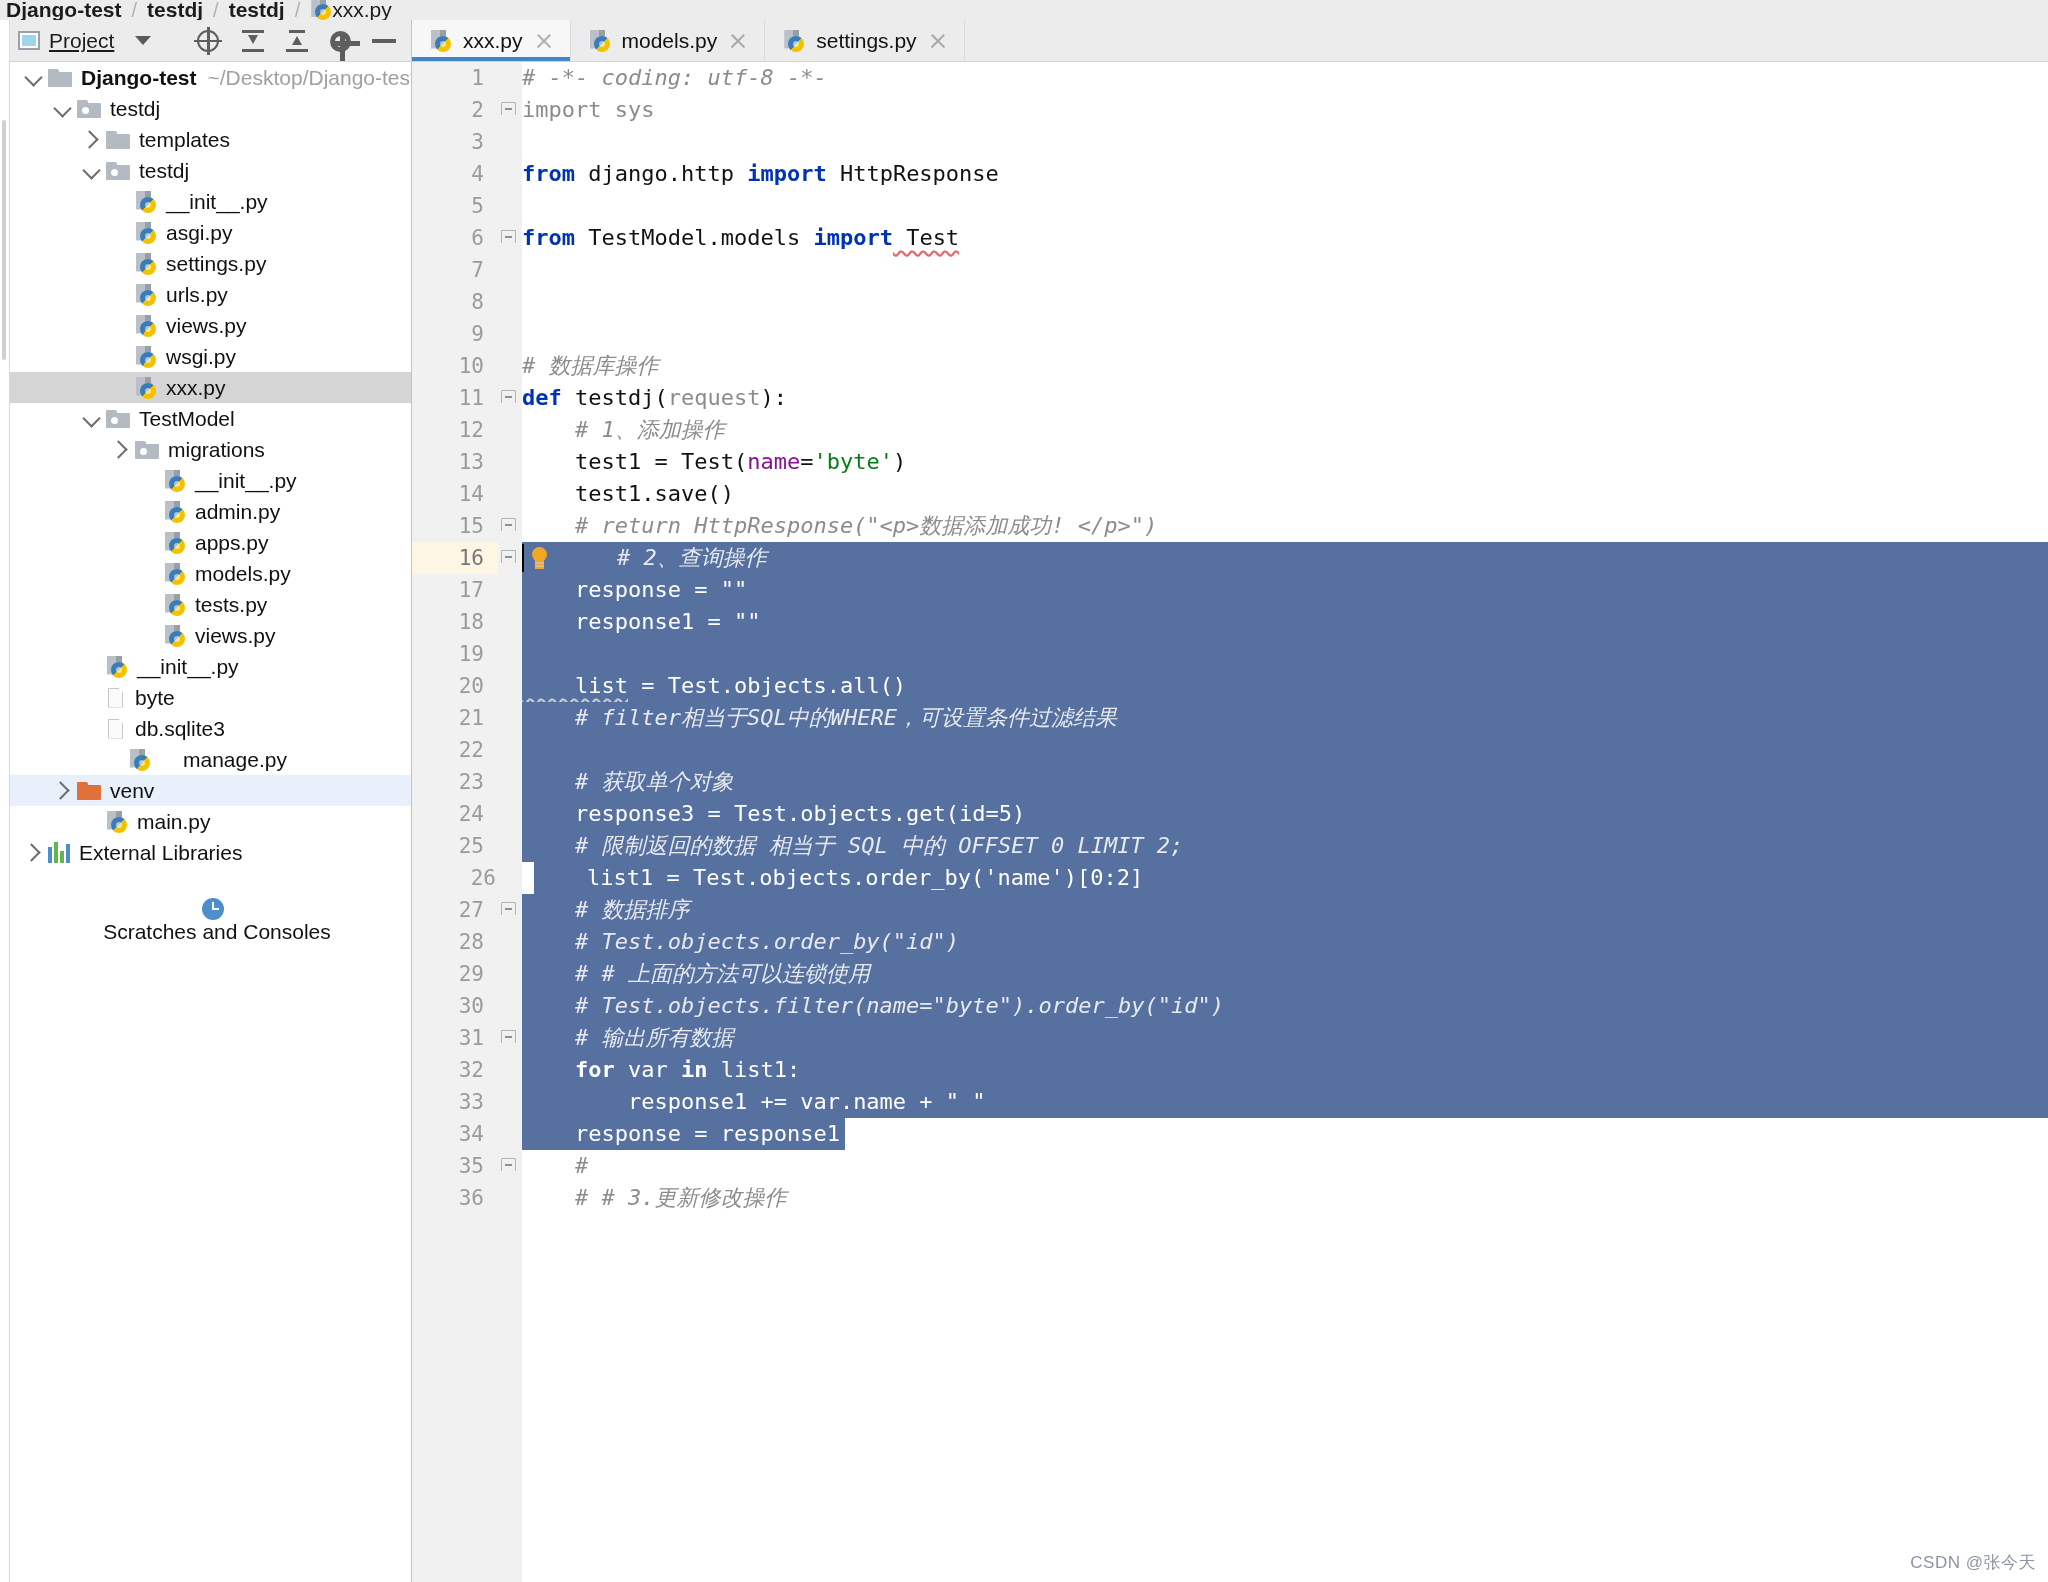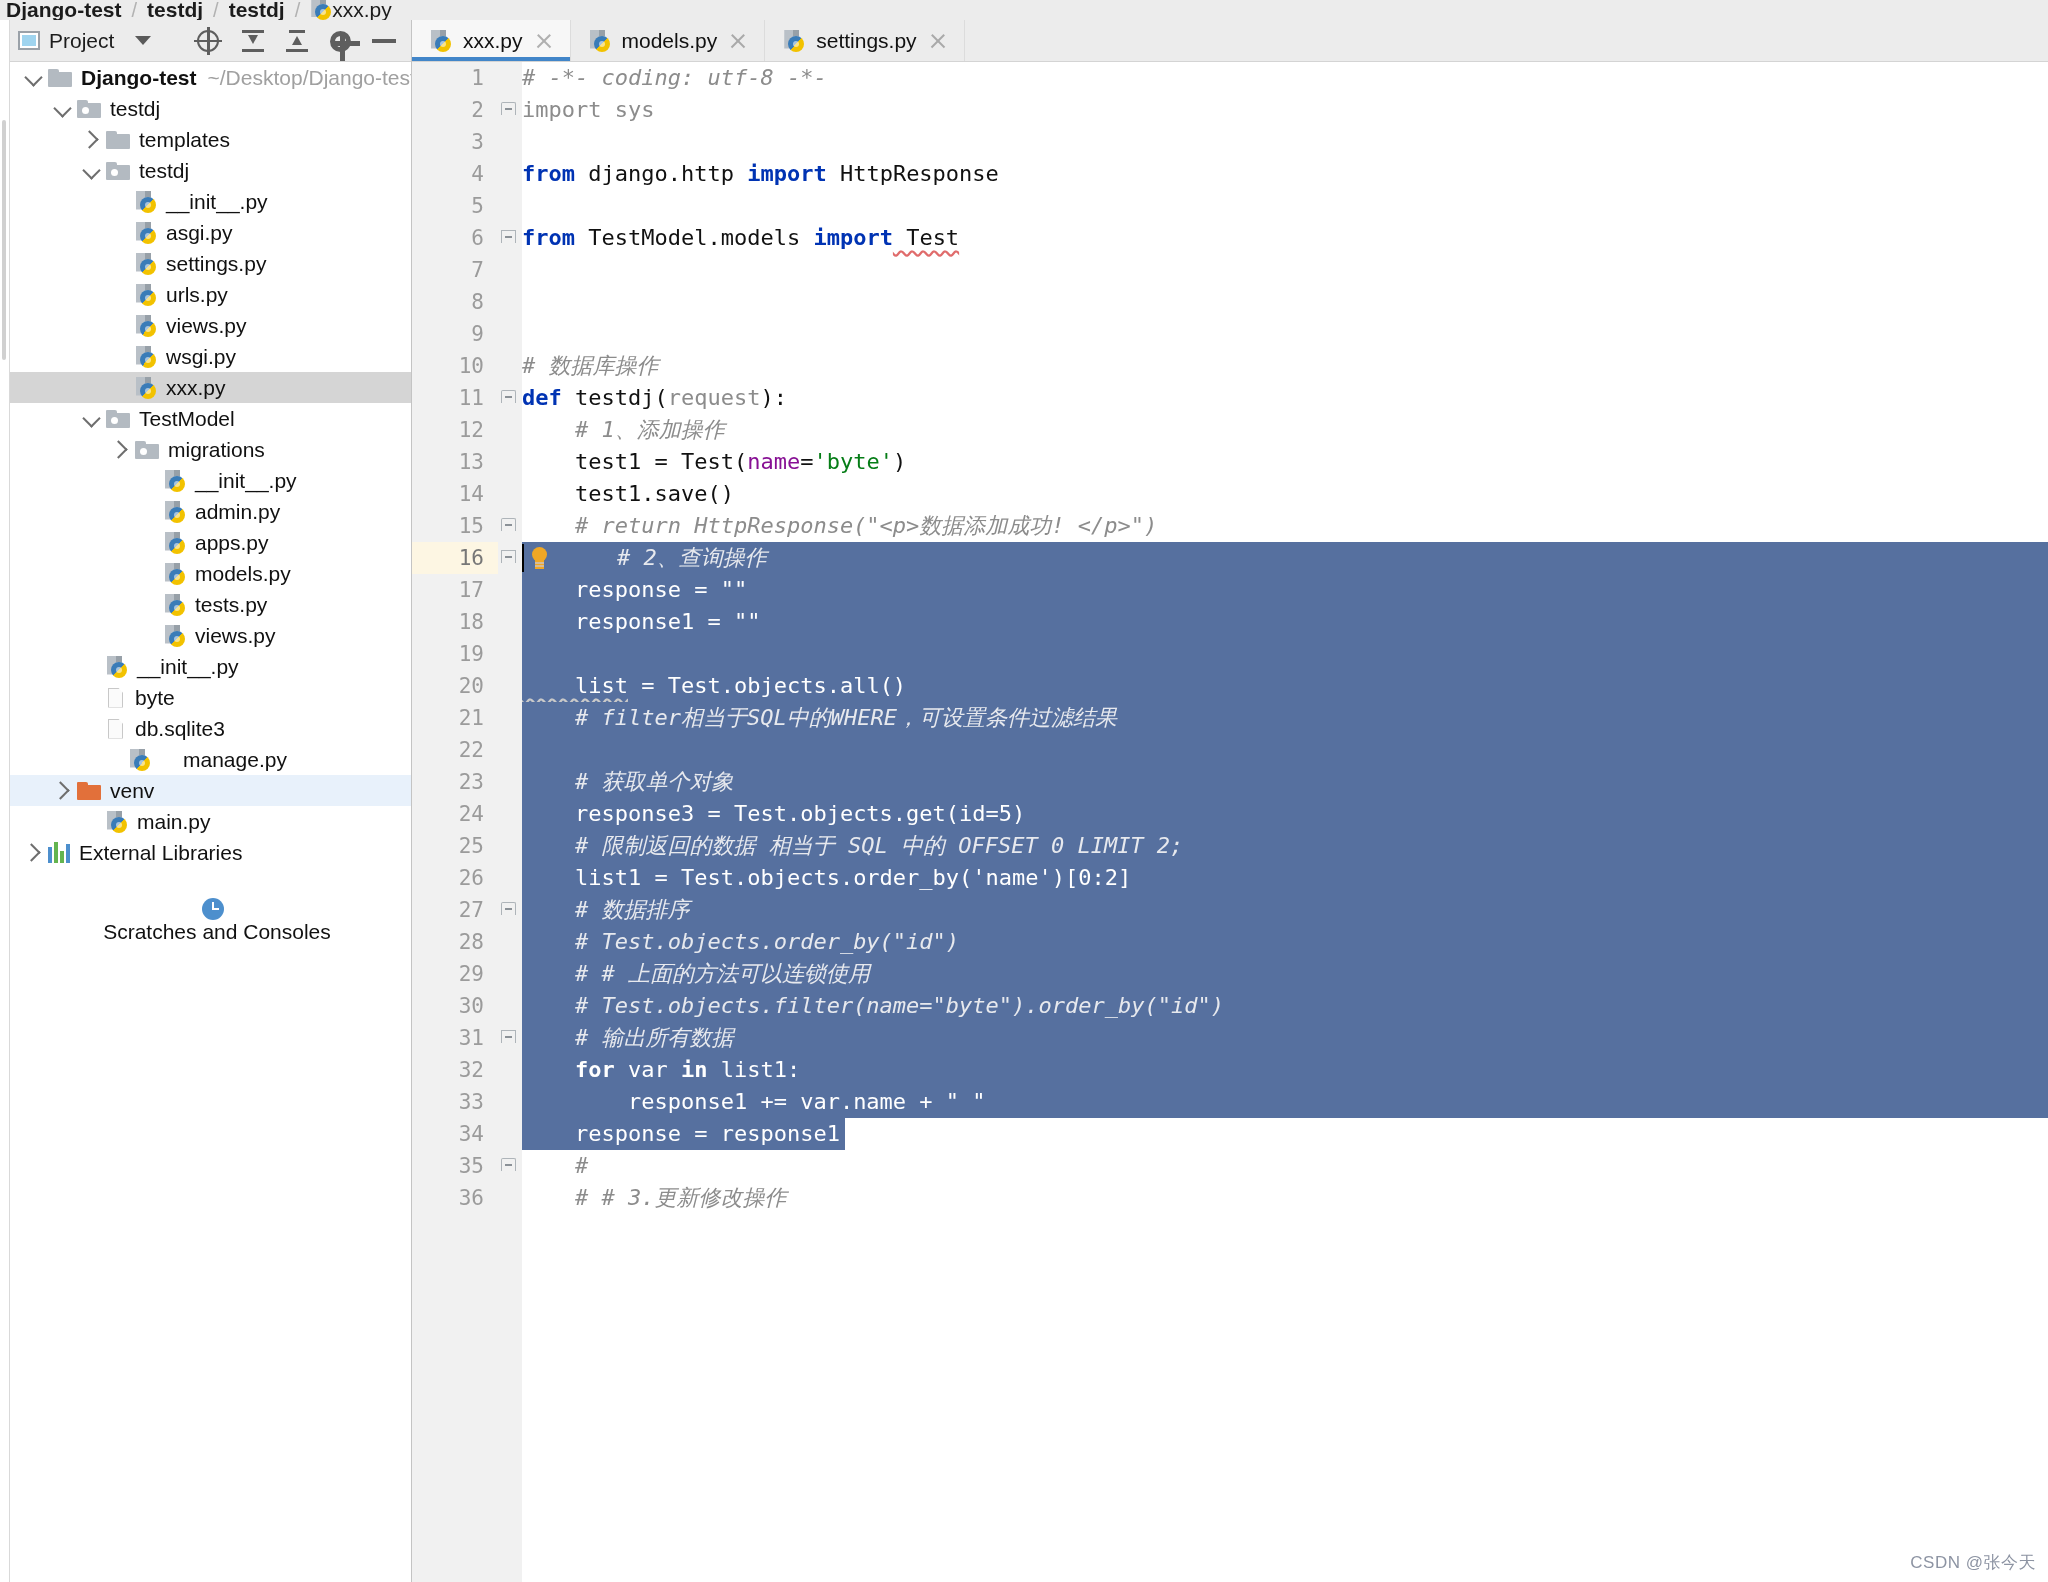--- a/index.html
+++ b/index.html
@@ -64,21 +64,21 @@
 
   
   .project-panel{
     position:absolute;left:10px;top:20px;width:402px;height:1562px;
     background:#ffffff;border-right:1px solid #c4c4c4;box-sizing:border-box;
   }
   .panel-header{
     height:42px;background:#ececec;border-bottom:1px solid #d4d4d4;
     display:flex;align-items:center;padding:0 8px;box-sizing:border-box;
   }
-  .panel-title{display:flex;align-items:center;gap:9px;font-size:21px;color:#1c1c1c;}
+  .panel-title{display:flex;align-items:center;gap:9px;font-size:21px;color:#1c1c1c;text-decoration:underline;}
   .win-ico{width:22px;height:19px;border:2px solid #9aa1a8;box-sizing:border-box;background:#ffffff;position:relative;}
   .win-ico:after{content:"";position:absolute;left:2px;top:2px;right:2px;bottom:2px;background:#9fd4ef;}
   .caret-down{width:0;height:0;border-left:8px solid transparent;border-right:8px solid transparent;border-top:9px solid #5a5a5a;margin-left:12px;}
   .hdr-actions{margin-left:auto;display:flex;align-items:center;gap:18px;padding-right:6px;}
   .hdr-btn{width:26px;height:26px;position:relative;cursor:default;}
 
   .tgt-ico{position:absolute;left:2px;top:2px;width:22px;height:22px;border:2.5px solid #5e5e5e;border-radius:50%;box-sizing:border-box;}
   .tgt-ico:before{content:"";position:absolute;left:-5px;top:8px;width:28px;height:2.5px;background:#5e5e5e;}
   .tgt-ico:after{content:"";position:absolute;left:8px;top:-5px;width:2.5px;height:28px;background:#5e5e5e;}
 
@@ -693,21 +693,21 @@
             <span class="lnum">24</span>
             <div class="selbg" style="left: 110px; width: 1526px; background: rgb(86, 112, 159);"></div>
             <span class="code"><span class="ident">    response3 = Test.objects.get(id=5)</span></span>
           </div>
           <div class="line sel" style="position: absolute; top: 768px; left: 0px; right: 0px; height: 32px;">
             <div class="gutterbg"></div>
             <span class="lnum">25</span>
             <div class="selbg" style="left: 110px; width: 1526px; background: rgb(86, 112, 159);"></div>
             <span class="code"><span class="cmt">    # 限制返回的数据 相当于 SQL 中的 OFFSET 0 LIMIT 2;</span></span>
           </div>
-          <div class="line sel" style="position: absolute; top: 800px; left: 0px; right: 0px; height: 32px;">
+          <div class="line sel" style="position: absolute; top: 800px; left: 12px; right: 0px; height: 32px;">
             <div class="gutterbg"></div>
             <span class="lnum">26</span>
             <div class="selbg" style="left: 110px; width: 1526px; background: rgb(86, 112, 159);"></div>
             <span class="code"><span class="ident">    list1 = Test.objects.order_by('name')[0:2]</span></span>
           </div>
           <div class="line sel" style="position: absolute; top: 832px; left: 0px; right: 0px; height: 32px;">
             <div class="gutterbg"></div>
             <span class="lnum">27</span>
             <span class="fold start">
               <span class="sq"></span>

